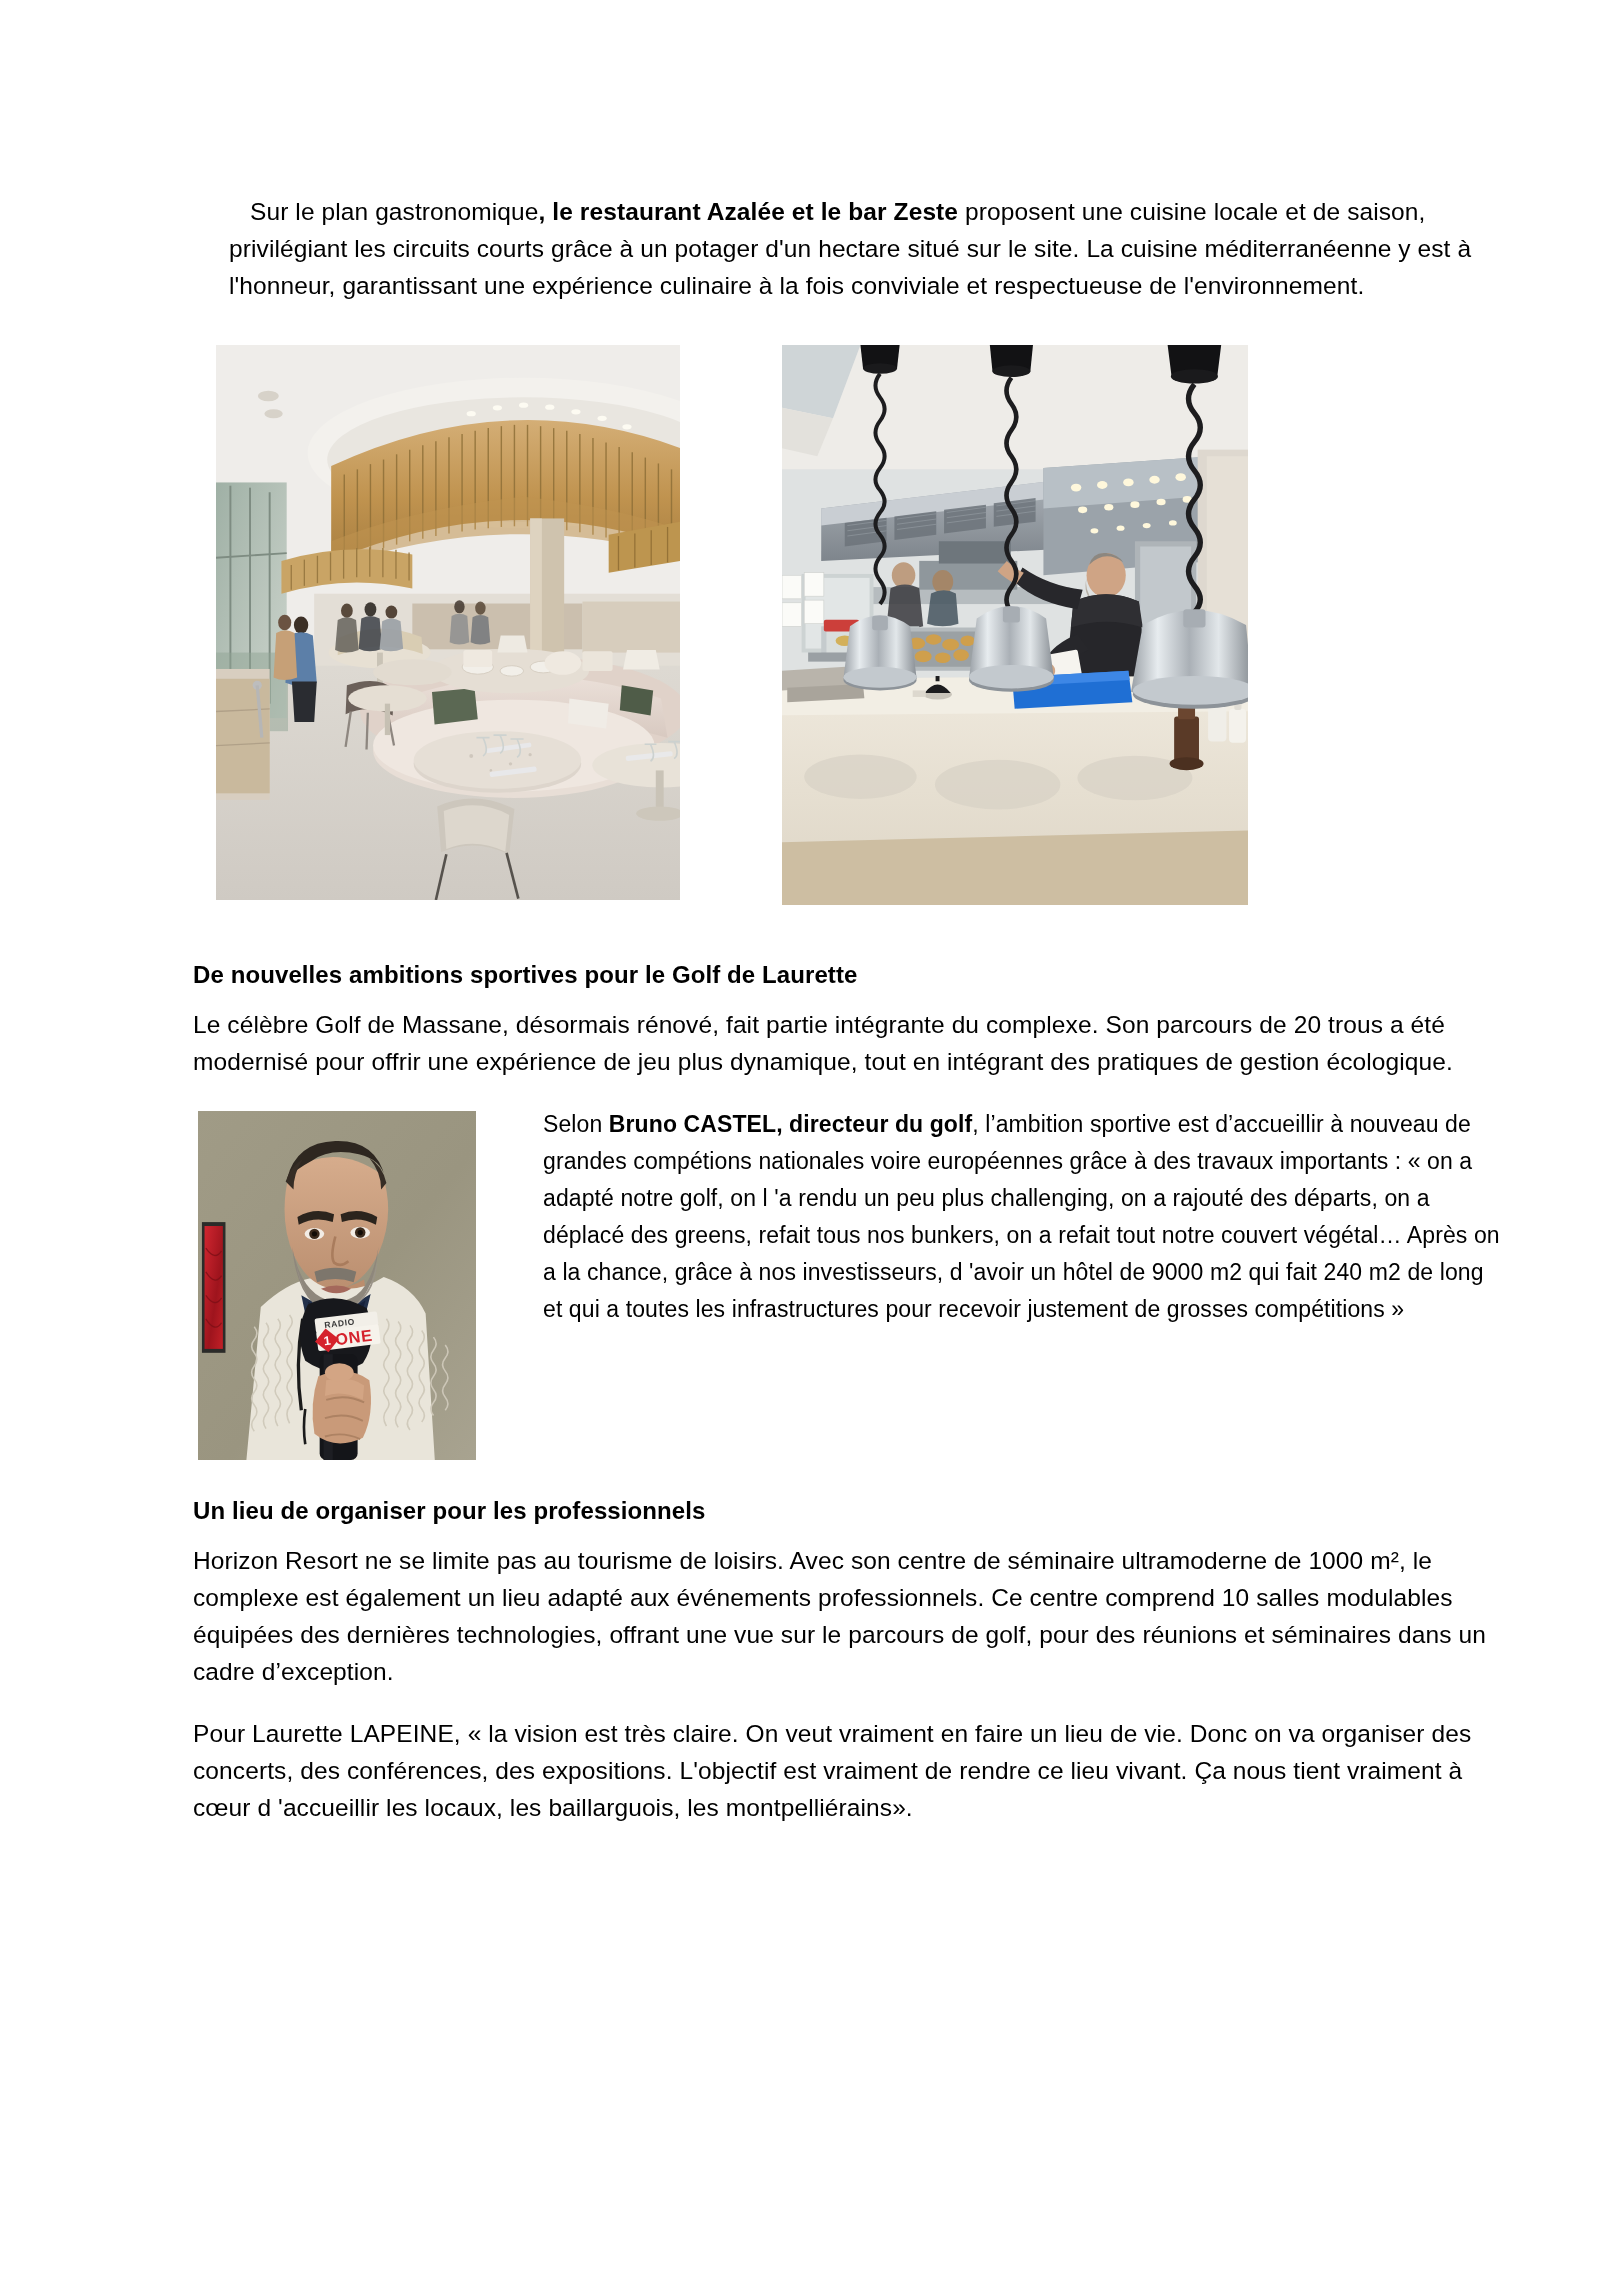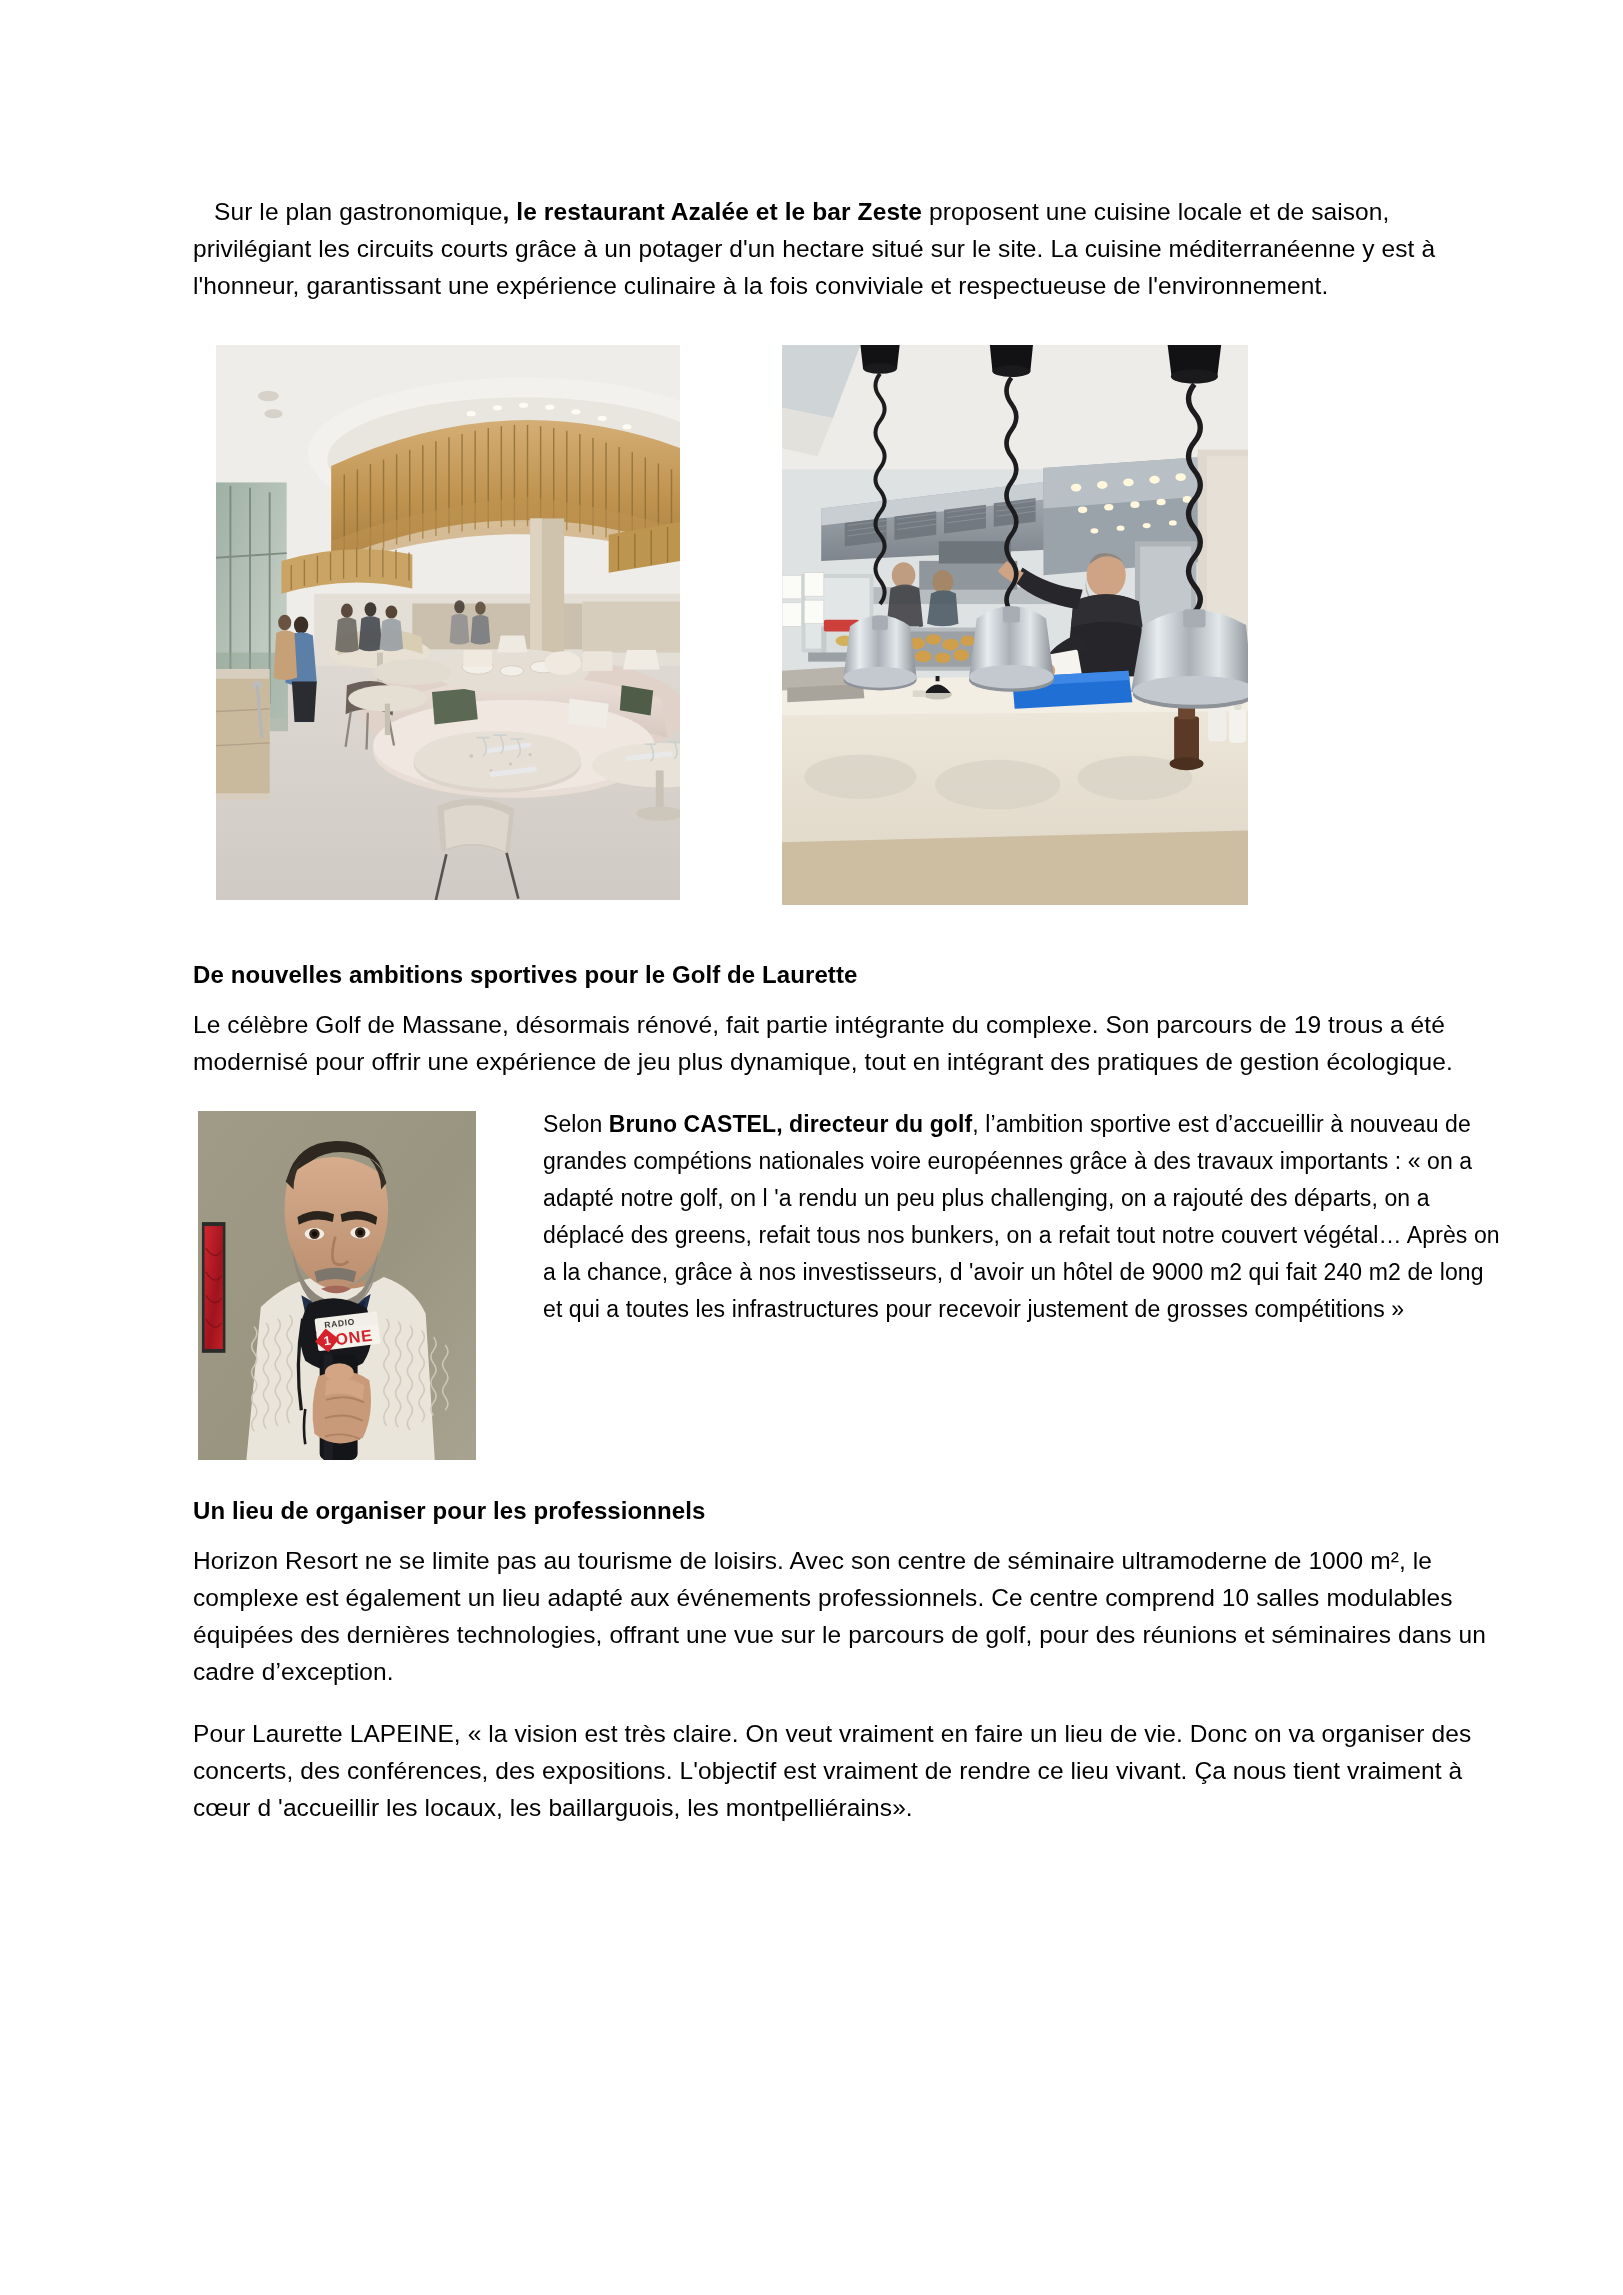--- a/index.html
+++ b/index.html
@@ -34,20 +34,21 @@
 
   p.body-text {
     font-size: 24.5px;
     line-height: 37px;
     margin: 0 0 11.8px 0;
     color: #000;
     letter-spacing: 0.1px;
   }
   p.body-text.first-indent {
     text-indent: 21px;
+    margin-left: 36px;
   }
   p.body-text b, p.body-text strong { font-weight: bold; }
 
   h3.section-heading {
     font-size: 24px;
     line-height: 34px;
     font-weight: bold;
     margin: 0 0 14.4px 0;
     letter-spacing: 0.1px;
   }
@@ -542,21 +543,21 @@
           </g>
         </svg>
       </div>
 
     </div>
 
     <div class="gap-lg"></div>
 
     <h3 class="section-heading">De nouvelles ambitions sportives pour le Golf de Laurette</h3>
 
-    <p class="body-text">Le célèbre Golf de Massane, désormais rénové, fait partie intégrante du complexe. Son parcours de 19 trous a été modernisé pour offrir une expérience de jeu plus dynamique, tout en intégrant des pratiques de gestion écologique.</p>
+    <p class="body-text">Le célèbre Golf de Massane, désormais rénové, fait partie intégrante du complexe. Son parcours de 20 trous a été modernisé pour offrir une expérience de jeu plus dynamique, tout en intégrant des pratiques de gestion écologique.</p>
 
     <div class="quote-block">
 
       <div class="photo photo-portrait">
         <svg class="scene" viewBox="0 0 425 534" preserveAspectRatio="none" aria-hidden="true">
           <defs>
             <linearGradient id="pWall" x1="0" y1="0" x2="1" y2="1">
               <stop offset="0%" stop-color="#a09b86"></stop>
               <stop offset="55%" stop-color="#9a9580"></stop>
               <stop offset="100%" stop-color="#a8a390"></stop>

